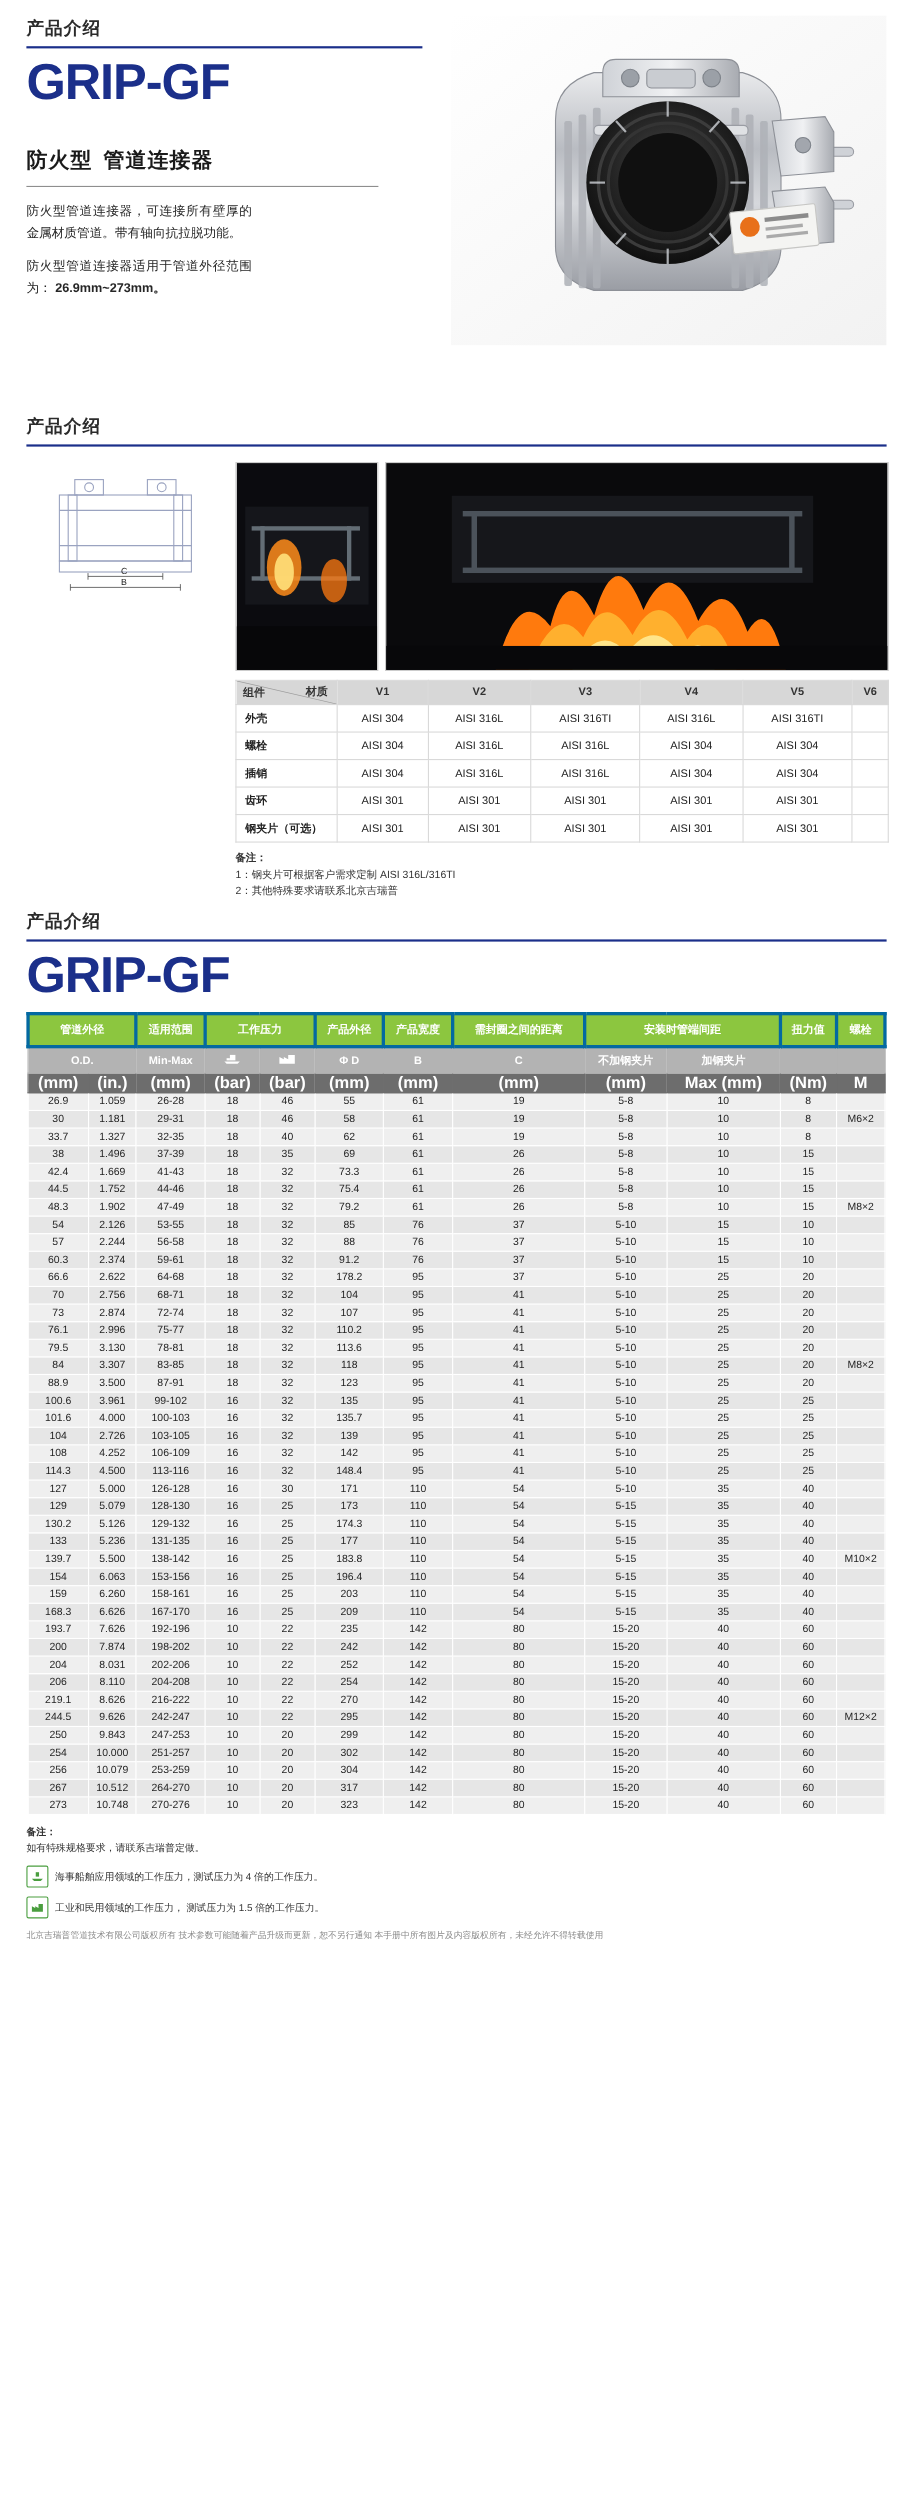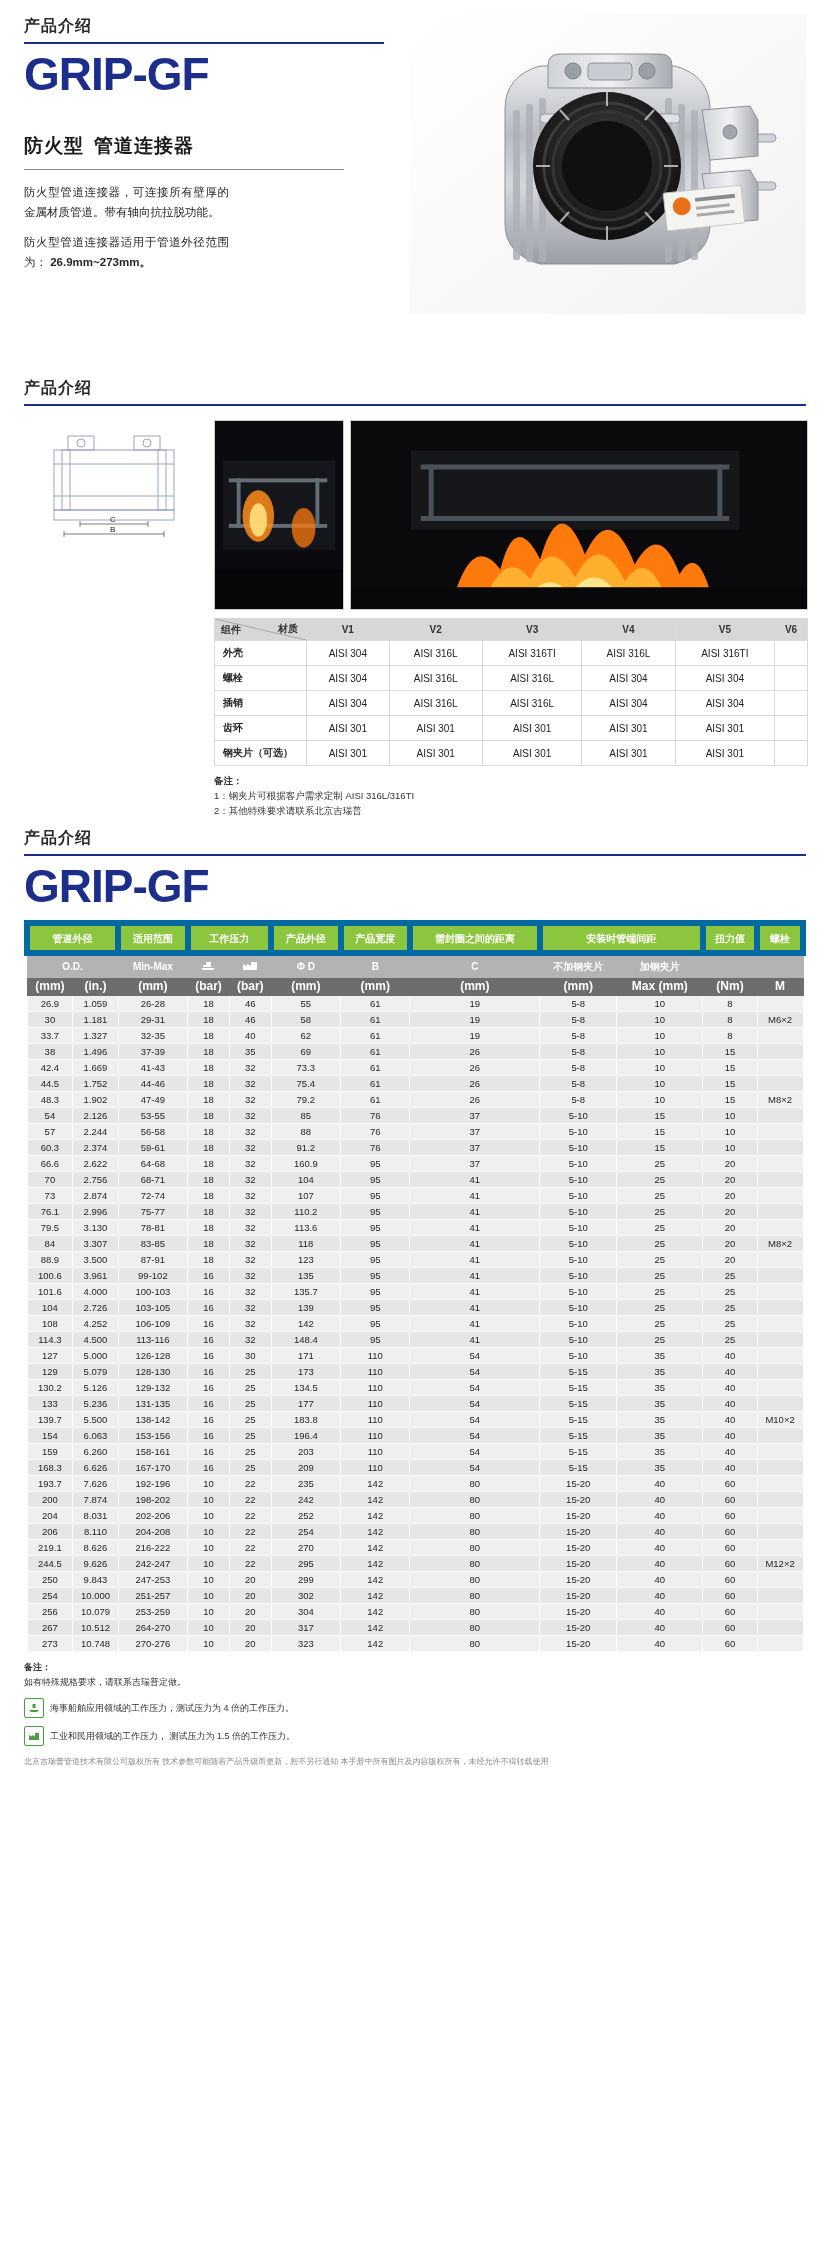--- a/index.html
+++ b/index.html
@@ -140,37 +140,37 @@
     padding: 1px 0;
     height: 15px;
     line-height: 13px;
   }
   table.spec thead tr.h1 th {
     background: #8cc63f;
     color: #ffffff;
     font-weight: bold;
     font-size: 10px;
     height: 30px;
-    border: 6px solid #0369a1;
+    border: 3px solid #0369a1;
   }
   table.spec thead tr.h2 th {
     background: #b3b3b3;
     color: #ffffff;
     font-weight: bold;
     height: 24px;
     border: 1px solid #b3b3b3;
     font-size: 10px;
   }
   table.spec thead tr.h3 th {
     background: #6d6d6d;
     color: #ffffff;
     font-weight: bold;
     height: 18px;
     border: 1px solid #6d6d6d;
-    font-size: 12px;
+    font-size: 15px;
   }
   table.spec tbody td { background: #efefef; }
   table.spec tbody tr:nth-child(even) td { background: #e6e6e6; }
   table.spec tbody td.bolt { background: #efefef; font-weight: normal; }
 
   .footer-note {
     padding: 8px 24px 0 24px;
     font-size: 9px;
     color: #333;
     line-height: 15px;
@@ -636,21 +636,21 @@
             <td>15</td>
             <td>10</td>
             <td class="bolt"></td>
           </tr>
           <tr>
             <td>66.6</td>
             <td>2.622</td>
             <td>64-68</td>
             <td>18</td>
             <td>32</td>
-            <td>160.9</td>
+            <td>178.2</td>
             <td>95</td>
             <td>37</td>
             <td>5-10</td>
             <td>25</td>
             <td>20</td>
             <td class="bolt"></td>
           </tr>
           <tr>
             <td>70</td>
             <td>2.756</td>
@@ -832,21 +832,21 @@
             <td>35</td>
             <td>40</td>
             <td class="bolt"></td>
           </tr>
           <tr>
             <td>130.2</td>
             <td>5.126</td>
             <td>129-132</td>
             <td>16</td>
             <td>25</td>
-            <td>134.5</td>
+            <td>174.3</td>
             <td>110</td>
             <td>54</td>
             <td>5-15</td>
             <td>35</td>
             <td>40</td>
             <td class="bolt"></td>
           </tr>
           <tr>
             <td>133</td>
             <td>5.236</td>

